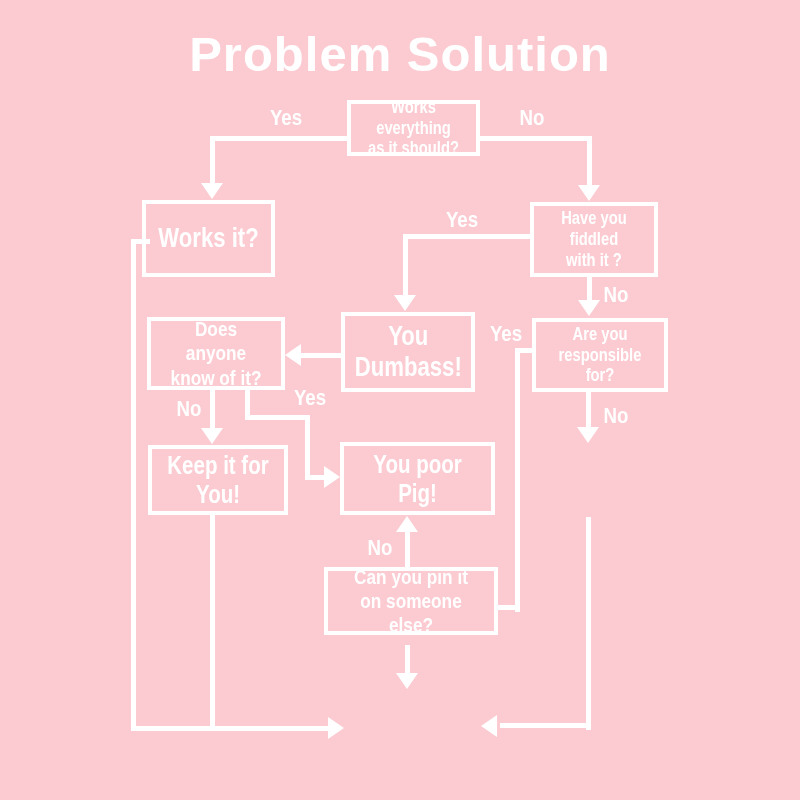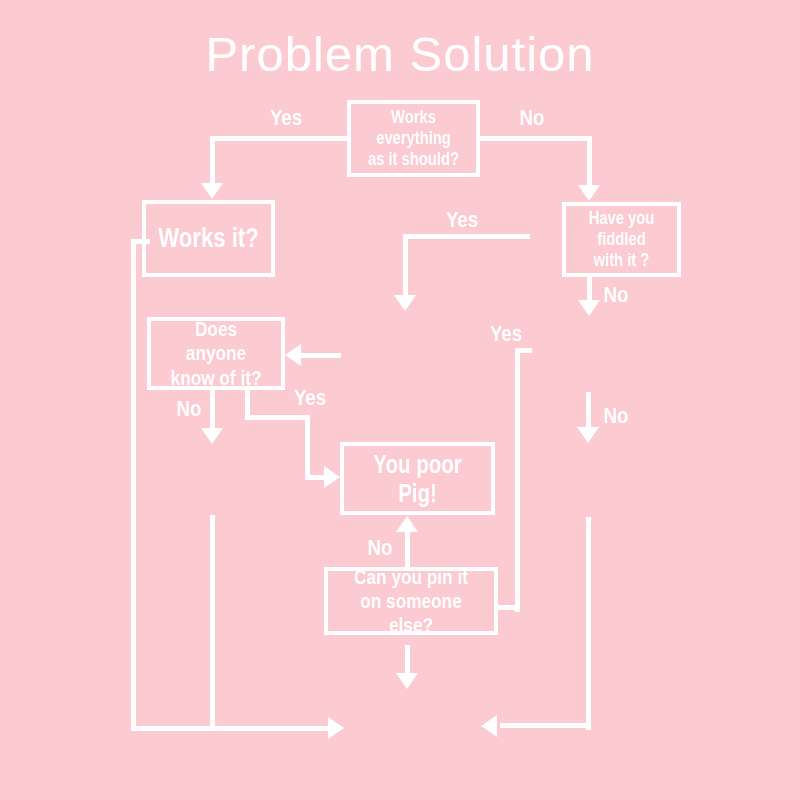--- a/index.html
+++ b/index.html
@@ -5,21 +5,21 @@
   :root { --bg:#fbcbd1; --fg:#ffffff; }
   html,body { margin:0; padding:0; background:var(--bg); }
   .stage {
     position:relative; width:800px; height:800px; overflow:hidden;
     background:var(--bg);
     font-family:"Liberation Sans", sans-serif;
     color:var(--fg);
   }
   .title {
     position:absolute; left:0; top:26px; width:800px;
-    text-align:center; font-size:49px; font-weight:normal;
+    text-align:center; font-size:49px; font-weight:bold;
     letter-spacing:1px; color:var(--fg);
   }
   .node {
     position:absolute; border:4px solid var(--fg);
     display:flex; align-items:center; justify-content:center;
     box-sizing:border-box; background:transparent;
   }
   .ntext {
     white-space:pre-line; text-align:center; font-weight:bold;
     line-height:1.15; transform:scaleX(0.82); transform-origin:center;
@@ -98,41 +98,53 @@
   <div class="elabel" style="left:256px;top:105px">Yes</div>
   <div class="elabel" style="left:502px;top:105px">No</div>
   <div class="elabel" style="left:432px;top:207px">Yes</div>
   <div class="elabel" style="left:586px;top:282px">No</div>
   <div class="elabel" style="left:476px;top:321px">Yes</div>
   <div class="elabel" style="left:159px;top:396px">No</div>
   <div class="elabel" style="left:280px;top:385px">Yes</div>
   <div class="elabel" style="left:586px;top:403px">No</div>
   <div class="elabel" style="left:350px;top:535px">No</div>
 
-  <div class="node" style="left:347px;top:100px;width:133px;height:77px">
+  <div class="node" style="left:347px;top:100px;width:133px;height:56px">
     <span class="ntext" style="font-size:18px">Works everything
 as it should?</span>
   </div>
 
   <div class="node" style="left:142px;top:200px;width:133px;height:77px">
     <span class="ntext" style="font-size:27px">Works it?</span>
   </div>
 
-  <div class="node" style="left:562px;top:202px;width:119px;height:75px">
+  <div class="node" style="left:530px;top:202px;width:128px;height:75px">
     <span class="ntext" style="font-size:18px">Have you fiddled
 with it ?</span>
   </div>
 
+  <div class="node" style="left:341px;top:312px;width:134px;height:80px">
+    <span class="ntext" style="font-size:27px">You
+Dumbass!</span>
+  </div>
 
   <div class="node" style="left:147px;top:317px;width:138px;height:73px">
     <span class="ntext" style="font-size:21px">Does anyone
 know of it?</span>
   </div>
 
+  <div class="node" style="left:532px;top:318px;width:136px;height:74px">
+    <span class="ntext" style="font-size:18px">Are you
+responsible for?</span>
+  </div>
 
+  <div class="node" style="left:148px;top:445px;width:140px;height:70px">
+    <span class="ntext" style="font-size:25px">Keep it for
+You!</span>
+  </div>
 
   <div class="node" style="left:340px;top:442px;width:155px;height:73px">
     <span class="ntext" style="font-size:25px">You poor
 Pig!</span>
   </div>
 
 
   <div class="node" style="left:324px;top:567px;width:174px;height:68px">
     <span class="ntext" style="font-size:21px">Can you pin it
 on someone else?</span>

